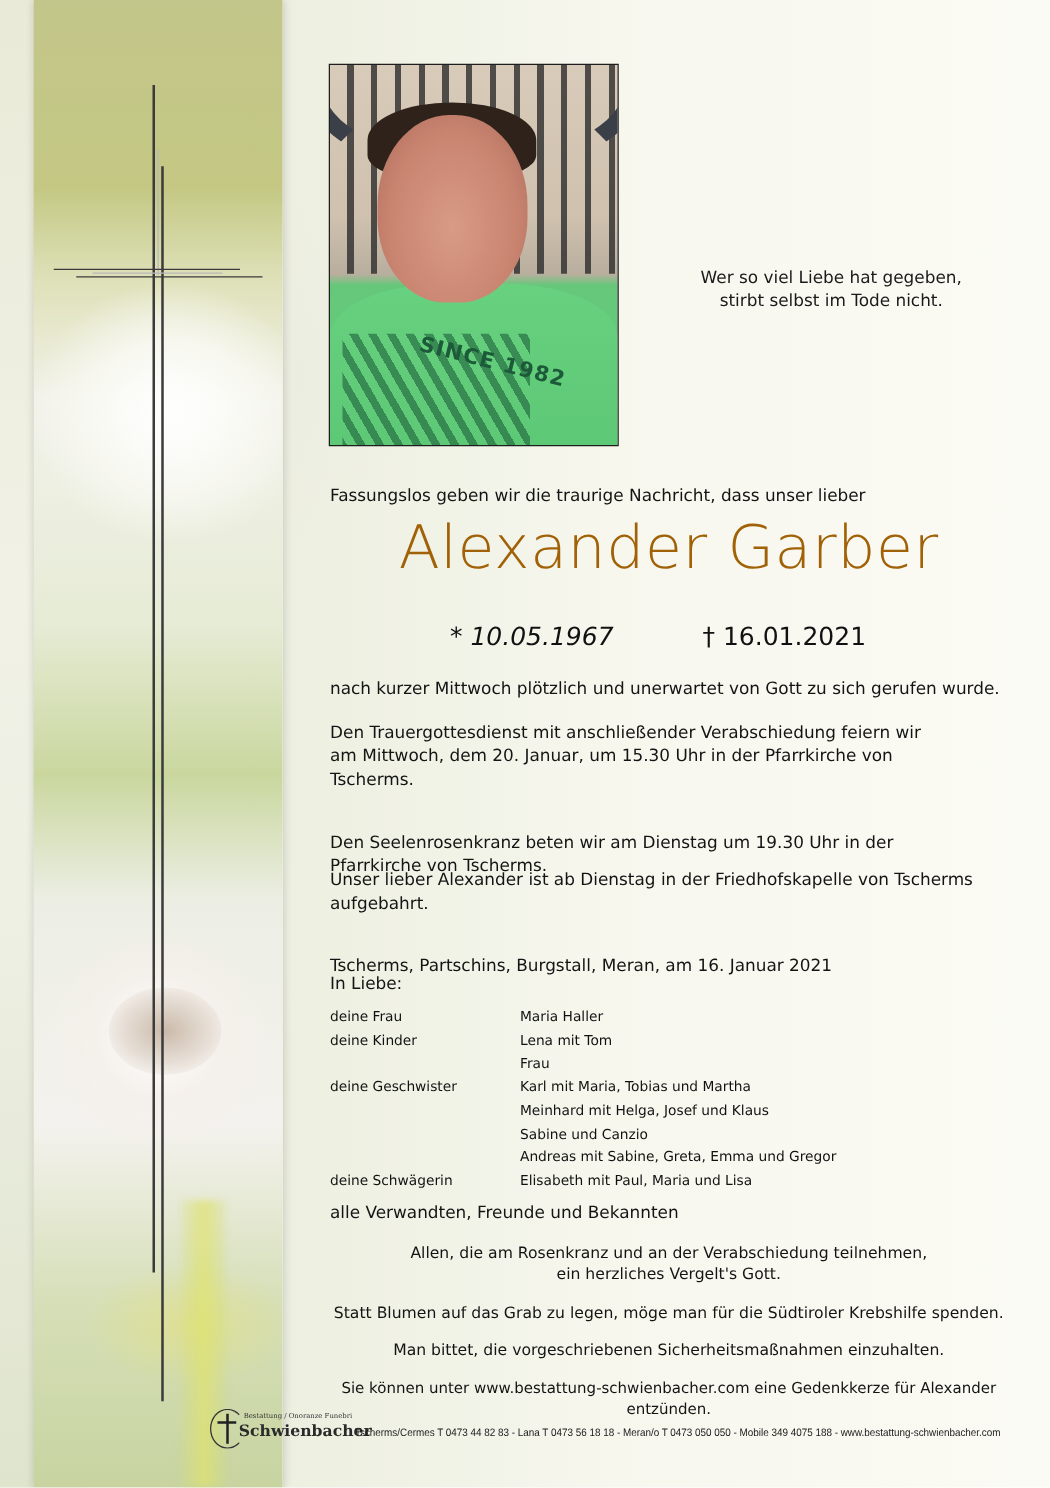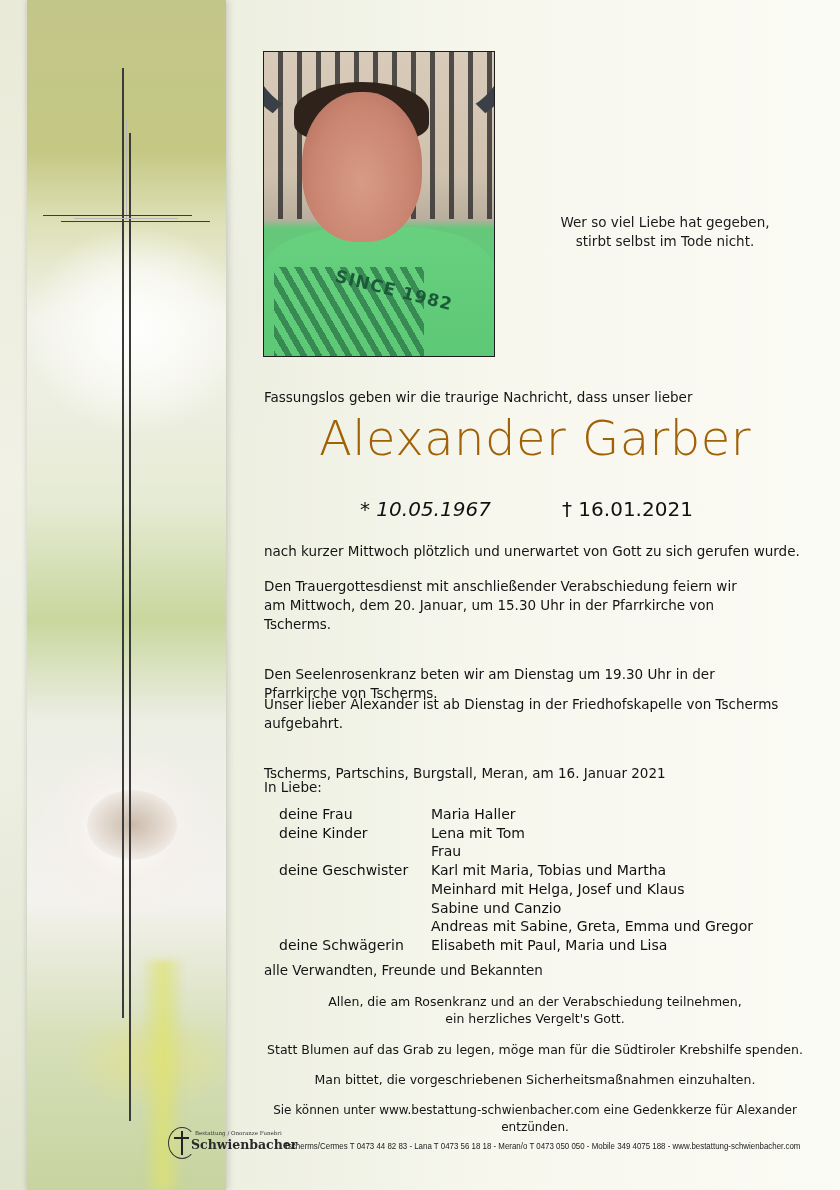--- a/index.html
+++ b/index.html
@@ -80,21 +80,21 @@
   .text { position:absolute; left:264px; font-size:13.5px; line-height:19px; color:#141414; }
   .intro { top:388px; }
   .name {
     position:absolute; left:250px; top:410px; width:570px; text-align:center;
     font-family:"DejaVu Sans", sans-serif; font-weight:200; font-size:48px; letter-spacing:0.5px; color:#a16207;
   }
   .dates {
     position:absolute; top:497px; font-size:20px; color:#111;
   }
   .p { width:540px; }
-  .family { position:absolute; left:279px; top:805px; font-size:14px; line-height:18.7px; }
+  .family { position:absolute; left:264px; top:805px; font-size:11px; line-height:18.7px; }
   .family .row { display:flex; }
   .family .rel { width:152px; }
   .center { position:absolute; left:250px; width:570px; text-align:center; font-size:12.5px; line-height:17px; color:#141414; }
   .footer-logo { position:absolute; left:168px; top:1125px; width:112px; height:36px; }
   .logo-circle {
     position:absolute; left:0; top:2px; width:26px; height:30px; border-radius:50%;
     border:1.3px solid #333; border-right-color:transparent;
   }
   .logo-cross-v { position:absolute; left:13px; top:6px; width:1.5px; height:24px; background:#222; }
   .logo-cross-h { position:absolute; left:6px; top:12px; width:15px; height:1.5px; background:#222; }

